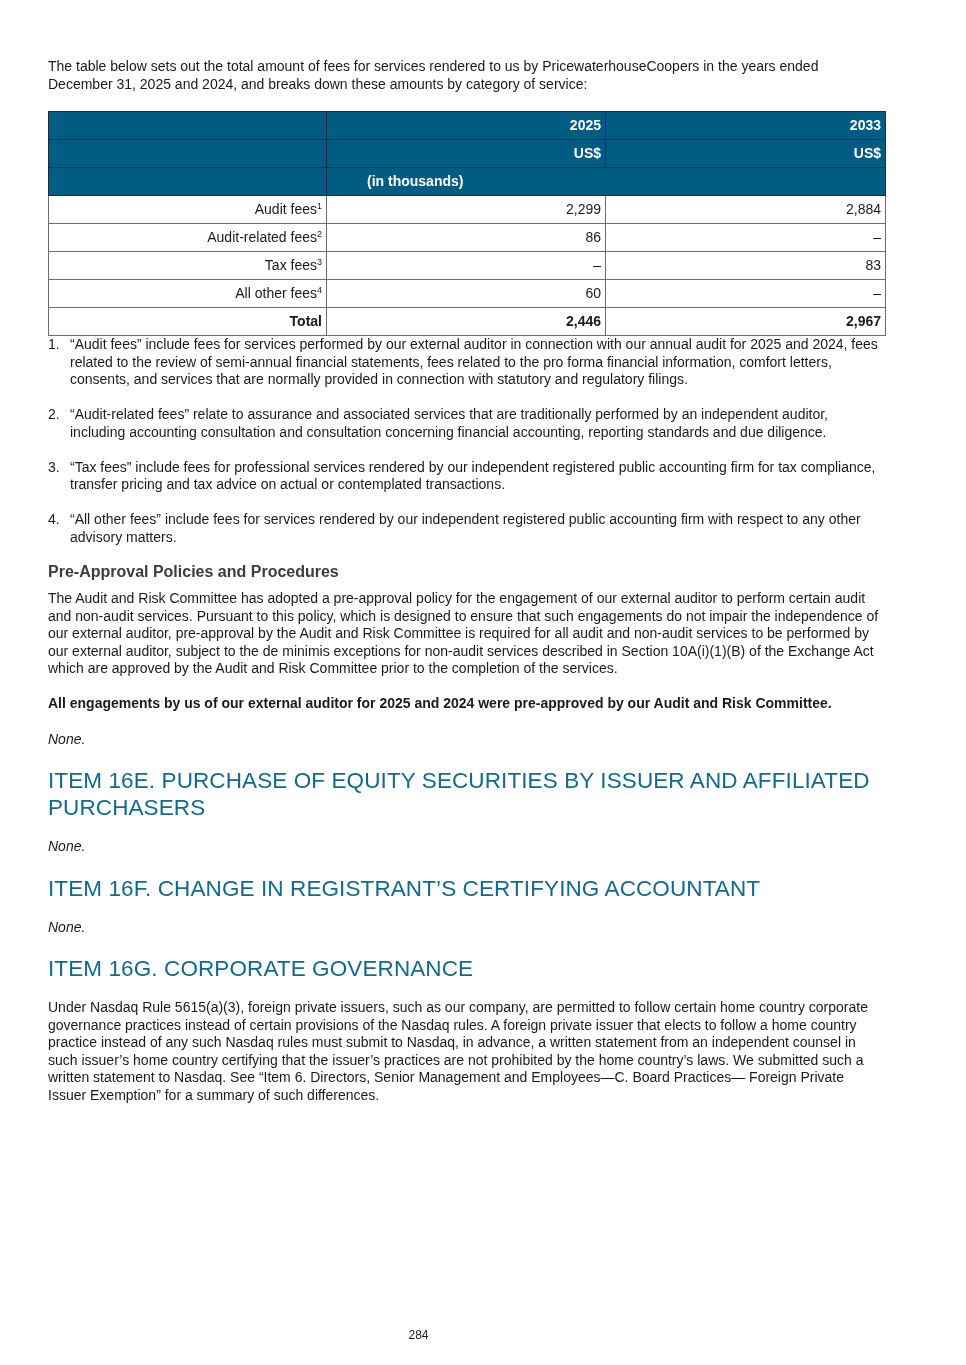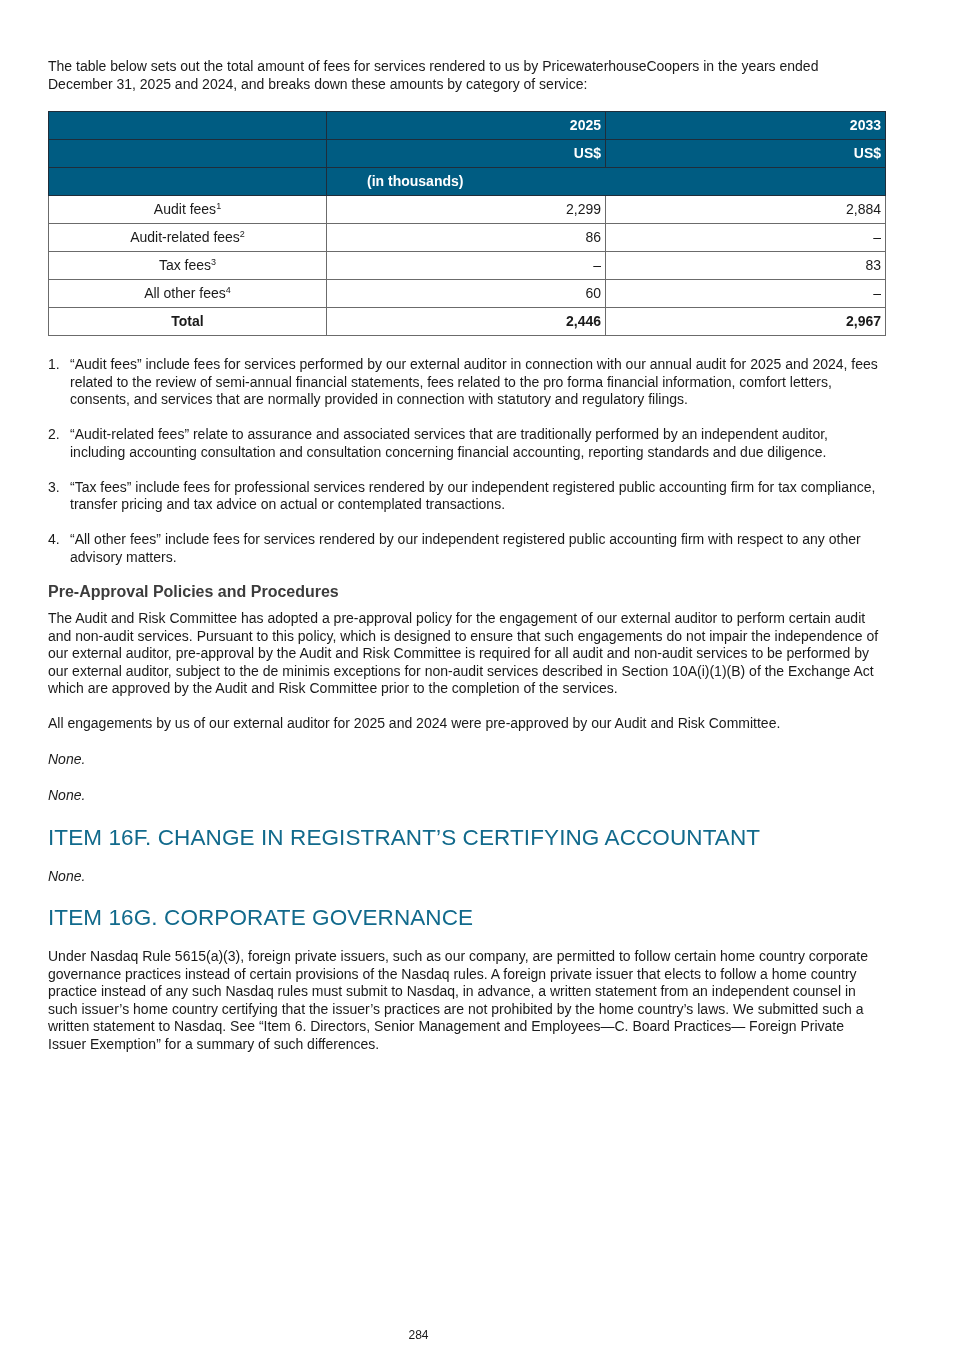--- a/index.html
+++ b/index.html
@@ -26,21 +26,20 @@
     p {
       margin: 0;
     }
     .intro {
       margin-bottom: 18px;
     }
     table.fees {
       width: 837px;
       border-collapse: collapse;
       table-layout: fixed;
-      margin-bottom: 20px;
     }
     table.fees col.c0 { width: 278px; }
     table.fees col.c1 { width: 279px; }
     table.fees col.c2 { width: 280px; }
     table.fees th {
       background: #005c82;
       color: #ffffff;
       font-weight: bold;
       height: 27px;
       padding: 0 4px;
@@ -53,21 +52,21 @@
       padding-left: 40px;
     }
     table.fees td {
       height: 27px;
       padding: 0 4px;
       border: 1px solid #6b6b6b;
       text-align: right;
       font-size: 14px;
     }
     table.fees td.label {
-      text-align: center;
+      text-align: right;
     }
     table.fees tr.total td {
       font-weight: bold;
     }
     sup {
       font-size: 9px;
       line-height: 0;
       vertical-align: 5px;
     }
     ol.notes {
@@ -177,24 +176,25 @@
 
   <ol class="notes">
     <li><span class="num">1.</span><span>“Audit fees” include fees for services performed by our external auditor in connection with our annual audit for 2025 and 2024, fees related to the review of semi-annual financial statements, fees related to the pro forma financial information, comfort letters, consents, and services that are normally provided in connection with statutory and regulatory filings.</span></li>
     <li><span class="num">2.</span><span>“Audit-related fees” relate to assurance and associated services that are traditionally performed by an independent auditor, including accounting consultation and consultation concerning financial accounting, reporting standards and due diligence.</span></li>
     <li><span class="num">3.</span><span>“Tax fees” include fees for professional services rendered by our independent registered public accounting firm for tax compliance, transfer pricing and tax advice on actual or contemplated transactions.</span></li>
     <li style="margin-bottom:16px;"><span class="num">4.</span><span>“All other fees” include fees for services rendered by our independent registered public accounting firm with respect to any other advisory matters.</span></li>
   </ol>
 
   <h3 class="subhead">Pre-Approval Policies and Procedures</h3>
   <p class="para-gap">The Audit and Risk Committee has adopted a pre-approval policy for the engagement of our external auditor to perform certain audit and non-audit services. Pursuant to this policy, which is designed to ensure that such engagements do not impair the independence of our external auditor, pre-approval by the Audit and Risk Committee is required for all audit and non-audit services to be performed by our external auditor, subject to the de minimis exceptions for non-audit services described in Section 10A(i)(1)(B) of the Exchange Act which are approved by the Audit and Risk Committee prior to the completion of the services.</p>
-  <p style="margin-bottom:18px;">All engagements by us of our external auditor for 2025 and 2024 were pre-approved by our Audit and Risk Committee.</p>
+  <p style="margin-bottom:18px;font-weight:bold;">All engagements by us of our external auditor for 2025 and 2024 were pre-approved by our Audit and Risk Committee.</p>
 
   <p class="none">None.</p>
 
+  <h2 class="item">ITEM 16E.  PURCHASE OF EQUITY SECURITIES BY ISSUER AND AFFILIATED PURCHASERS</h2>
   <p class="none">None.</p>
 
   <h2 class="item">ITEM 16F.  CHANGE IN REGISTRANT’S CERTIFYING ACCOUNTANT</h2>
   <p class="none">None.</p>
 
   <h2 class="item">ITEM 16G. CORPORATE GOVERNANCE</h2>
   <p>Under Nasdaq Rule 5615(a)(3), foreign private issuers, such as our company, are permitted to follow certain home country corporate governance practices instead of certain provisions of the Nasdaq rules. A foreign private issuer that elects to follow a home country practice instead of any such Nasdaq rules must submit to Nasdaq, in advance, a written statement from an independent counsel in such issuer’s home country certifying that the issuer’s practices are not prohibited by the home country’s laws. We submitted such a written statement to Nasdaq. See “Item 6. Directors, Senior Management and Employees—C. Board Practices— Foreign Private Issuer Exemption” for a summary of such differences.</p>
 
 </div>
 

